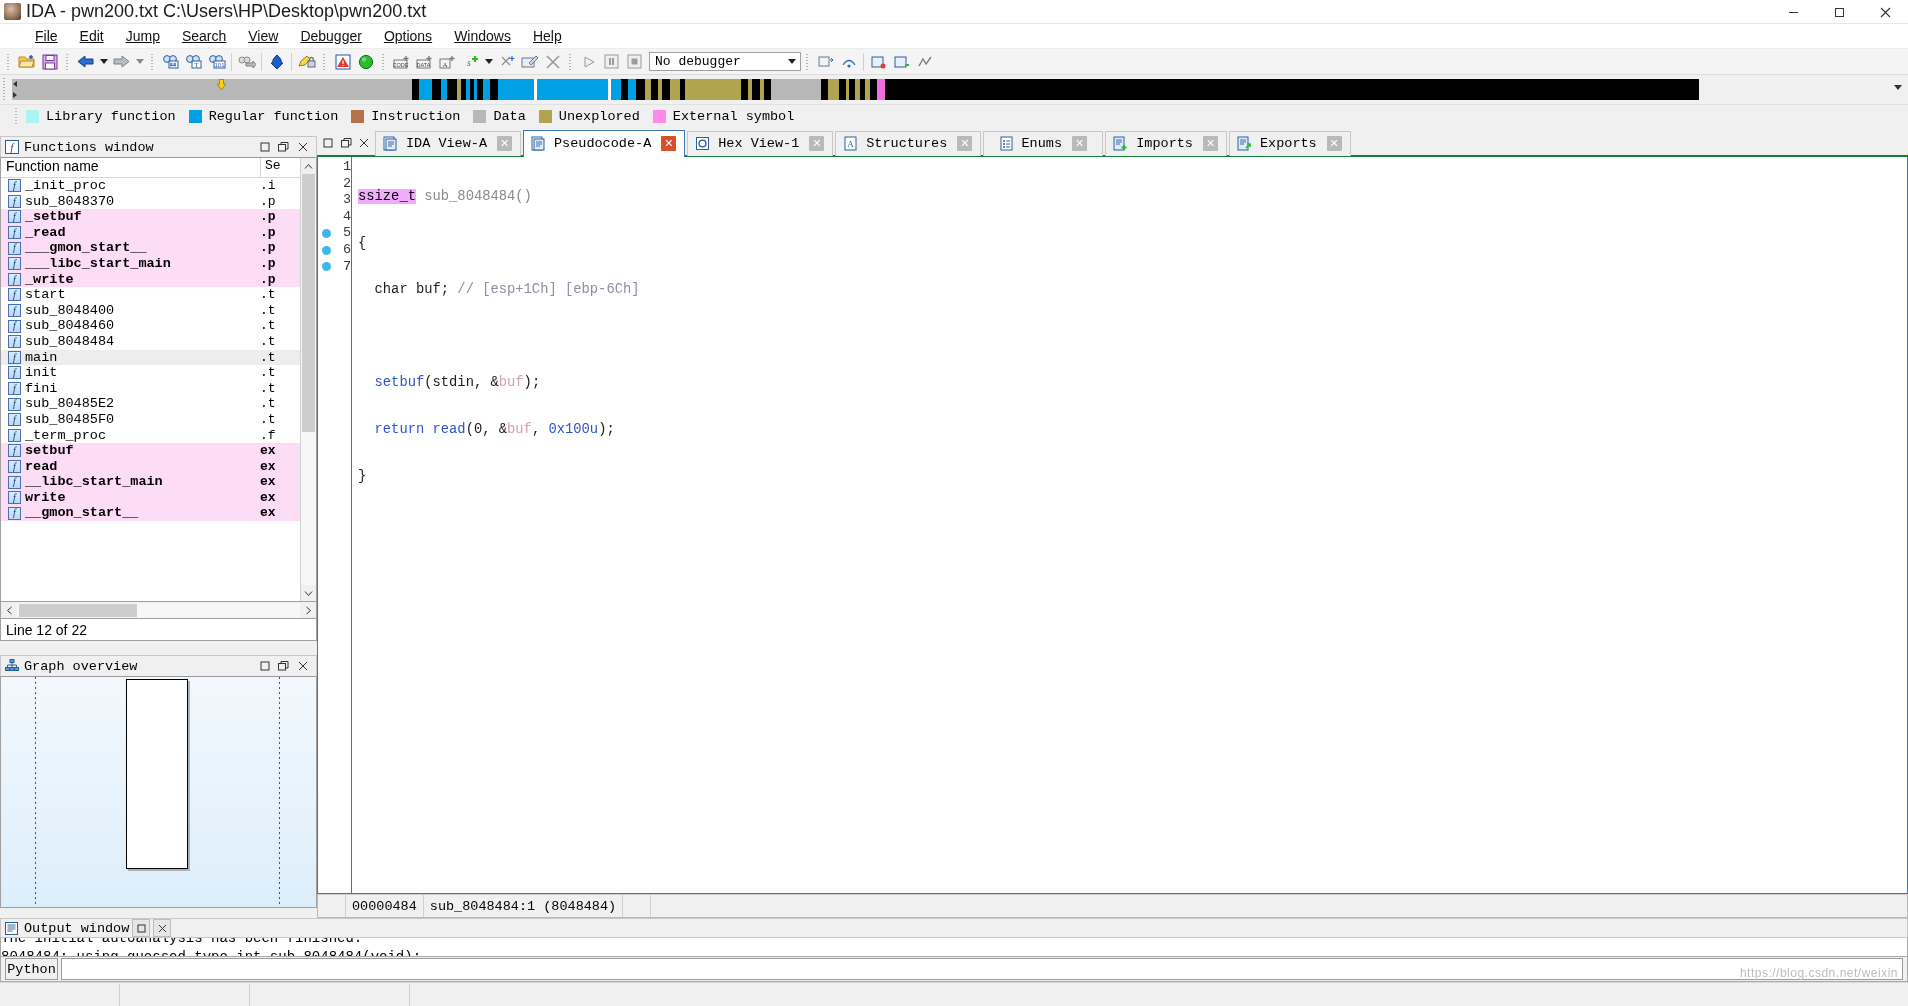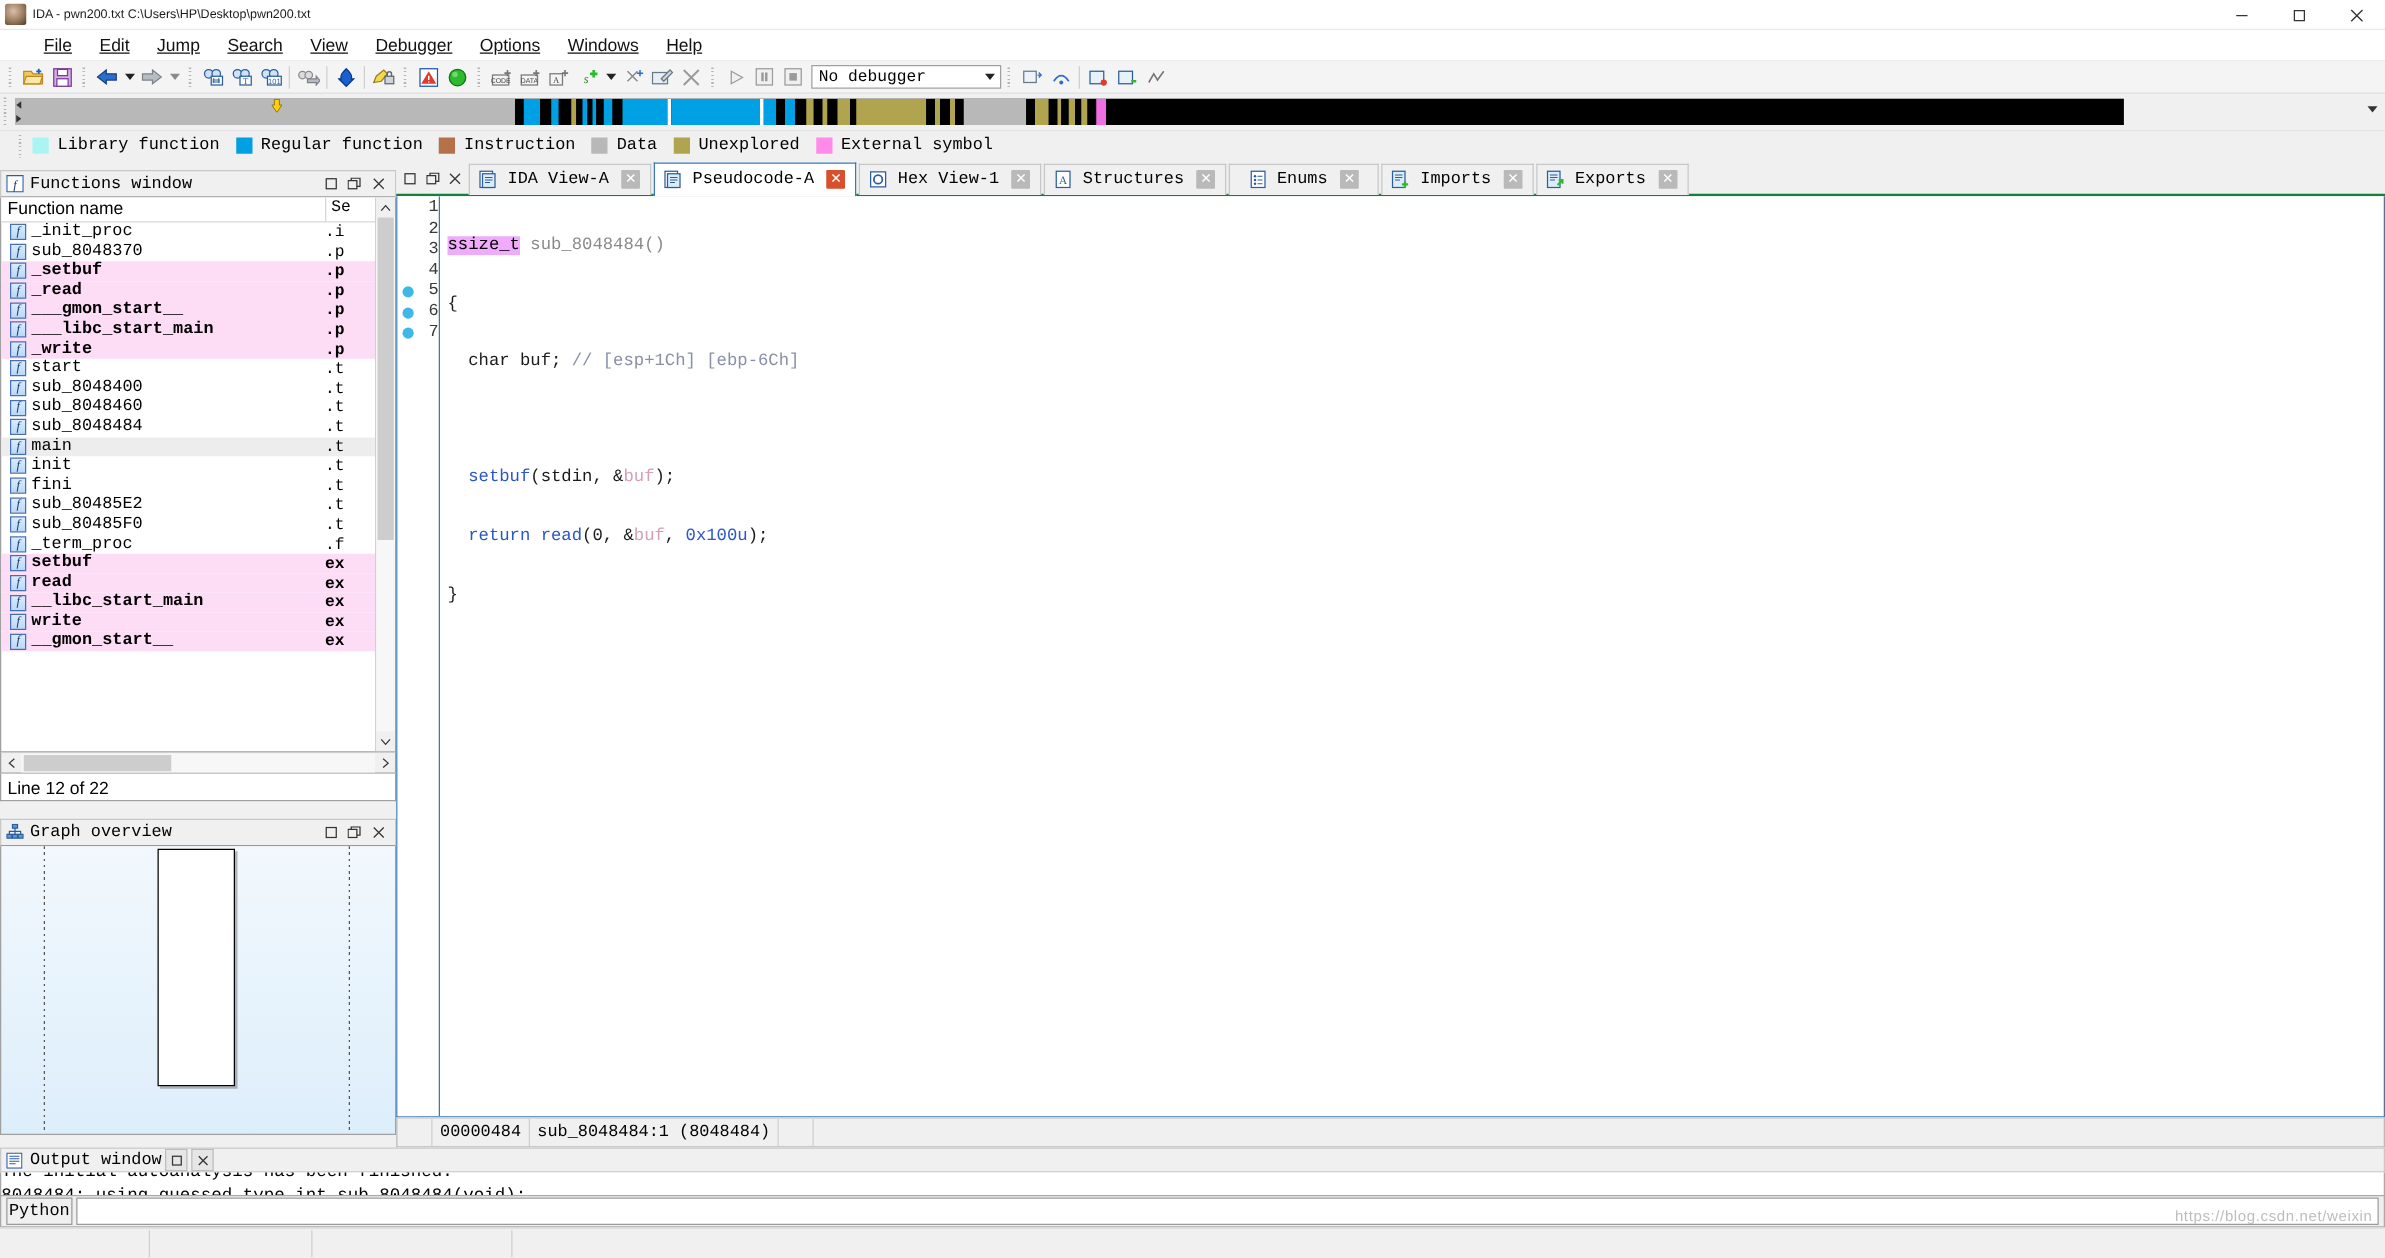--- a/index.html
+++ b/index.html
@@ -18,21 +18,21 @@
   .titlebar {
     height: 24px; display: flex; align-items: center;
     background: #ffffff; border-bottom: 1px solid #e8e8e8;
     padding-left: 4px; position: relative;
   }
   .title-ico {
     width: 17px; height: 17px; margin-right: 5px;
     background: radial-gradient(circle at 40% 35%, #d8c0a8 0%, #9a7a5c 55%, #4a3a2a 100%);
     border-radius: 2px; flex: none;
   }
-  .title-text { font-size: 10px; color: #1b1b1b; font-family: "Liberation Sans", sans-serif; }
+  .title-text { font-size: 18px; color: #1b1b1b; font-family: "Liberation Sans", sans-serif; }
   .wincontrols { position: absolute; right: 0; top: 0; height: 24px; display: flex; }
   .wc { width: 46px; height: 24px; display: flex; align-items: center; justify-content: center;
         font-size: 13px; color: #333; }
   .wc svg { display: block; }
 
   
   .menubar {
     height: 25px; display: flex; align-items: center; background: #ffffff;
     padding-left: 24px; border-bottom: 1px solid #ececec;
   }

